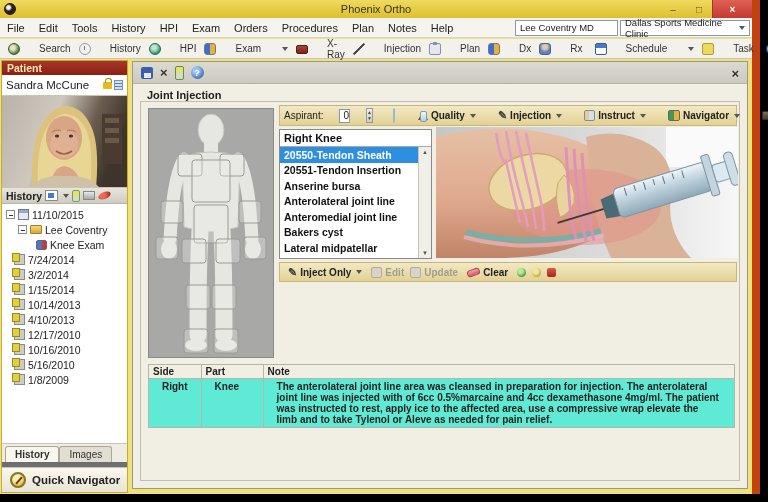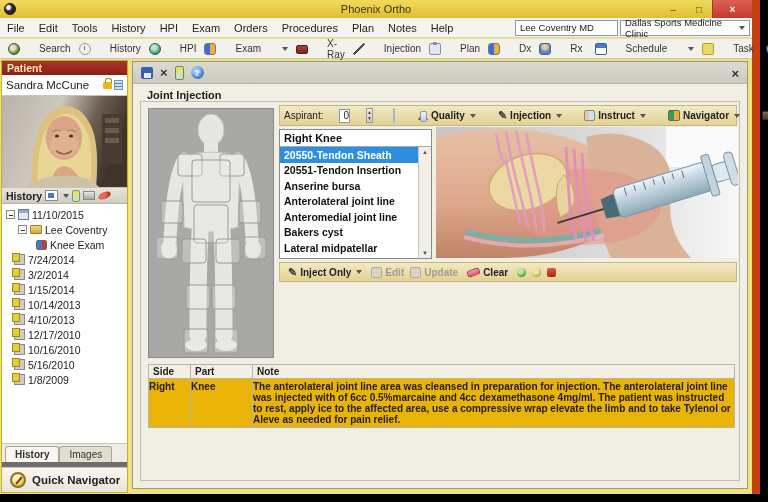--- a/index.html
+++ b/index.html
@@ -149,21 +149,21 @@
   .disabled-btn { color:#a09e90; font-weight:bold; display:flex; align-items:center; gap:3px; }
   .ic-gray { width:11px; height:11px; background:#d8d5c8; border:1px solid #b0ada0; border-radius:2px; }
   .eraser { width:13px; height:7px; background:linear-gradient(#f0a0b0,#d85a6a); border:1px solid #b03848; border-radius:3px; transform:rotate(-20deg); }
   .key-green { width:9px; height:9px; border-radius:50%; background:radial-gradient(circle at 40% 35%, #b8e89a 0 30%, #2f8a2a 80%); }
   .key-yellow { width:9px; height:9px; border-radius:50%; background:radial-gradient(circle at 40% 35%, #f0e8a0 0 30%, #b8a020 80%); }
   .key-red { width:9px; height:9px; border-radius:2px; background:linear-gradient(#d85a4a,#a82818); }
 
   #notes-table { position:absolute; left:7px; right:4px; top:262px; font-size:10px; color:#222; }
   #notes-table table { border-collapse:collapse; width:100%; }
   #notes-table th { text-align:left; font-size:10px; padding:1px 4px; border:1px solid #b8b5a8; background:#F1EFE3; }
-  #notes-table td { border:1px solid #b8b5a8; background:#eab308; padding:2px 0; vertical-align:top; font-weight:bold; }
+  #notes-table td { border:1px solid #b8b5a8; background:#5eead4; padding:2px 13px; vertical-align:top; font-weight:bold; }
   #notes-table .c-side { width:42px; }
   #notes-table .c-part { width:62px; }
 
   svg { display:block; }
 </style>
 </head>
 <body>
 
 <div id="window">
 

